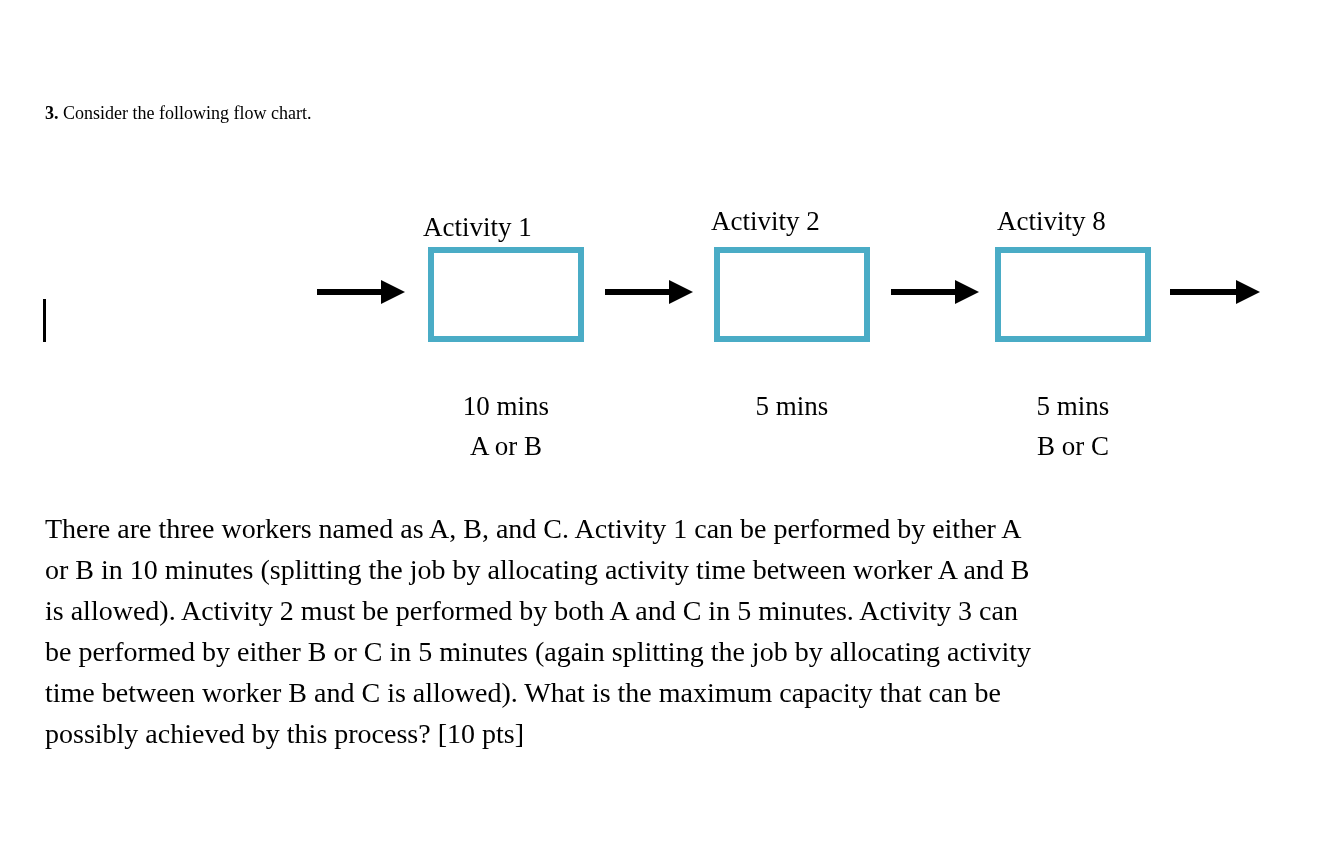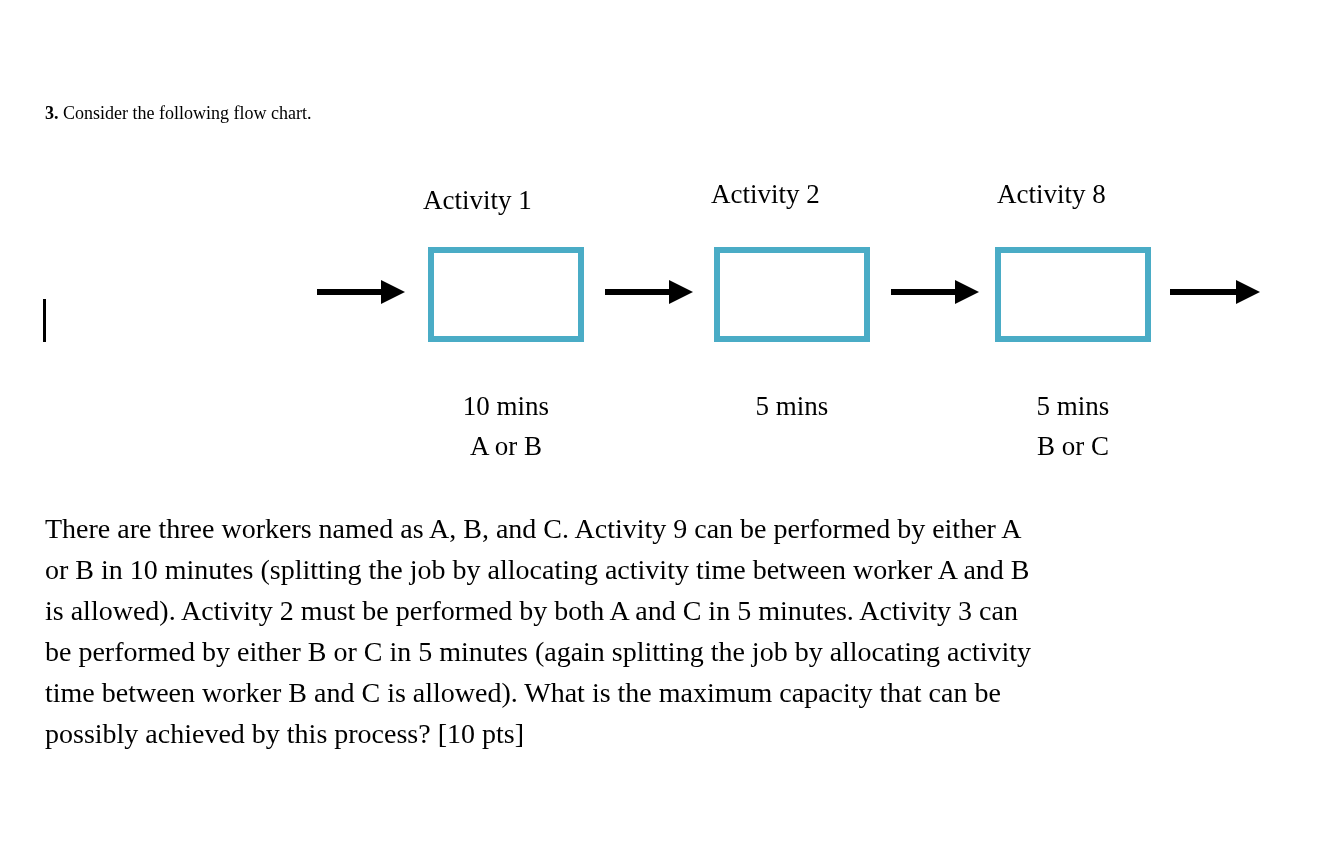--- a/index.html
+++ b/index.html
@@ -46,20 +46,21 @@
     top: 0;
     width: 1342px;
     height: 480px;
   }
 
   .activity-title {
     position: absolute;
     font-size: 27px;
     line-height: 30px;
     white-space: nowrap;
+    margin-top: 27px;
   }
 
   .proc-box {
     position: absolute;
     box-sizing: border-box;
     background: #ffffff;
     border: 6px solid #4aacc6;
   }
 
   
@@ -153,19 +154,19 @@
   </div>
 
   <div class="arrow" style="left:1170px; top:280px; width:90px;">
     <div class="shaft" style="width:68px;"></div>
     <div class="head" style="left:66px;"></div>
   </div>
 
 </div>
 
 <div id="problem-paragraph">
-  <div class="pline">There are three workers named as A, B, and C. Activity 9 can be performed by either A</div>
+  <div class="pline">There are three workers named as A, B, and C. Activity 1 can be performed by either A</div>
   <div class="pline">or B in 10 minutes (splitting the job by allocating activity time between worker A and B</div>
   <div class="pline">is allowed).  Activity 2 must be performed by both A and C in 5 minutes. Activity 3 can</div>
   <div class="pline">be performed by either B or C in 5 minutes (again splitting the job by allocating activity</div>
   <div class="pline">time between worker B and C is allowed). What is the maximum capacity that can be</div>
   <div class="pline">possibly achieved by this process? [10 pts]</div>
 </div>
 
 </body></html>

